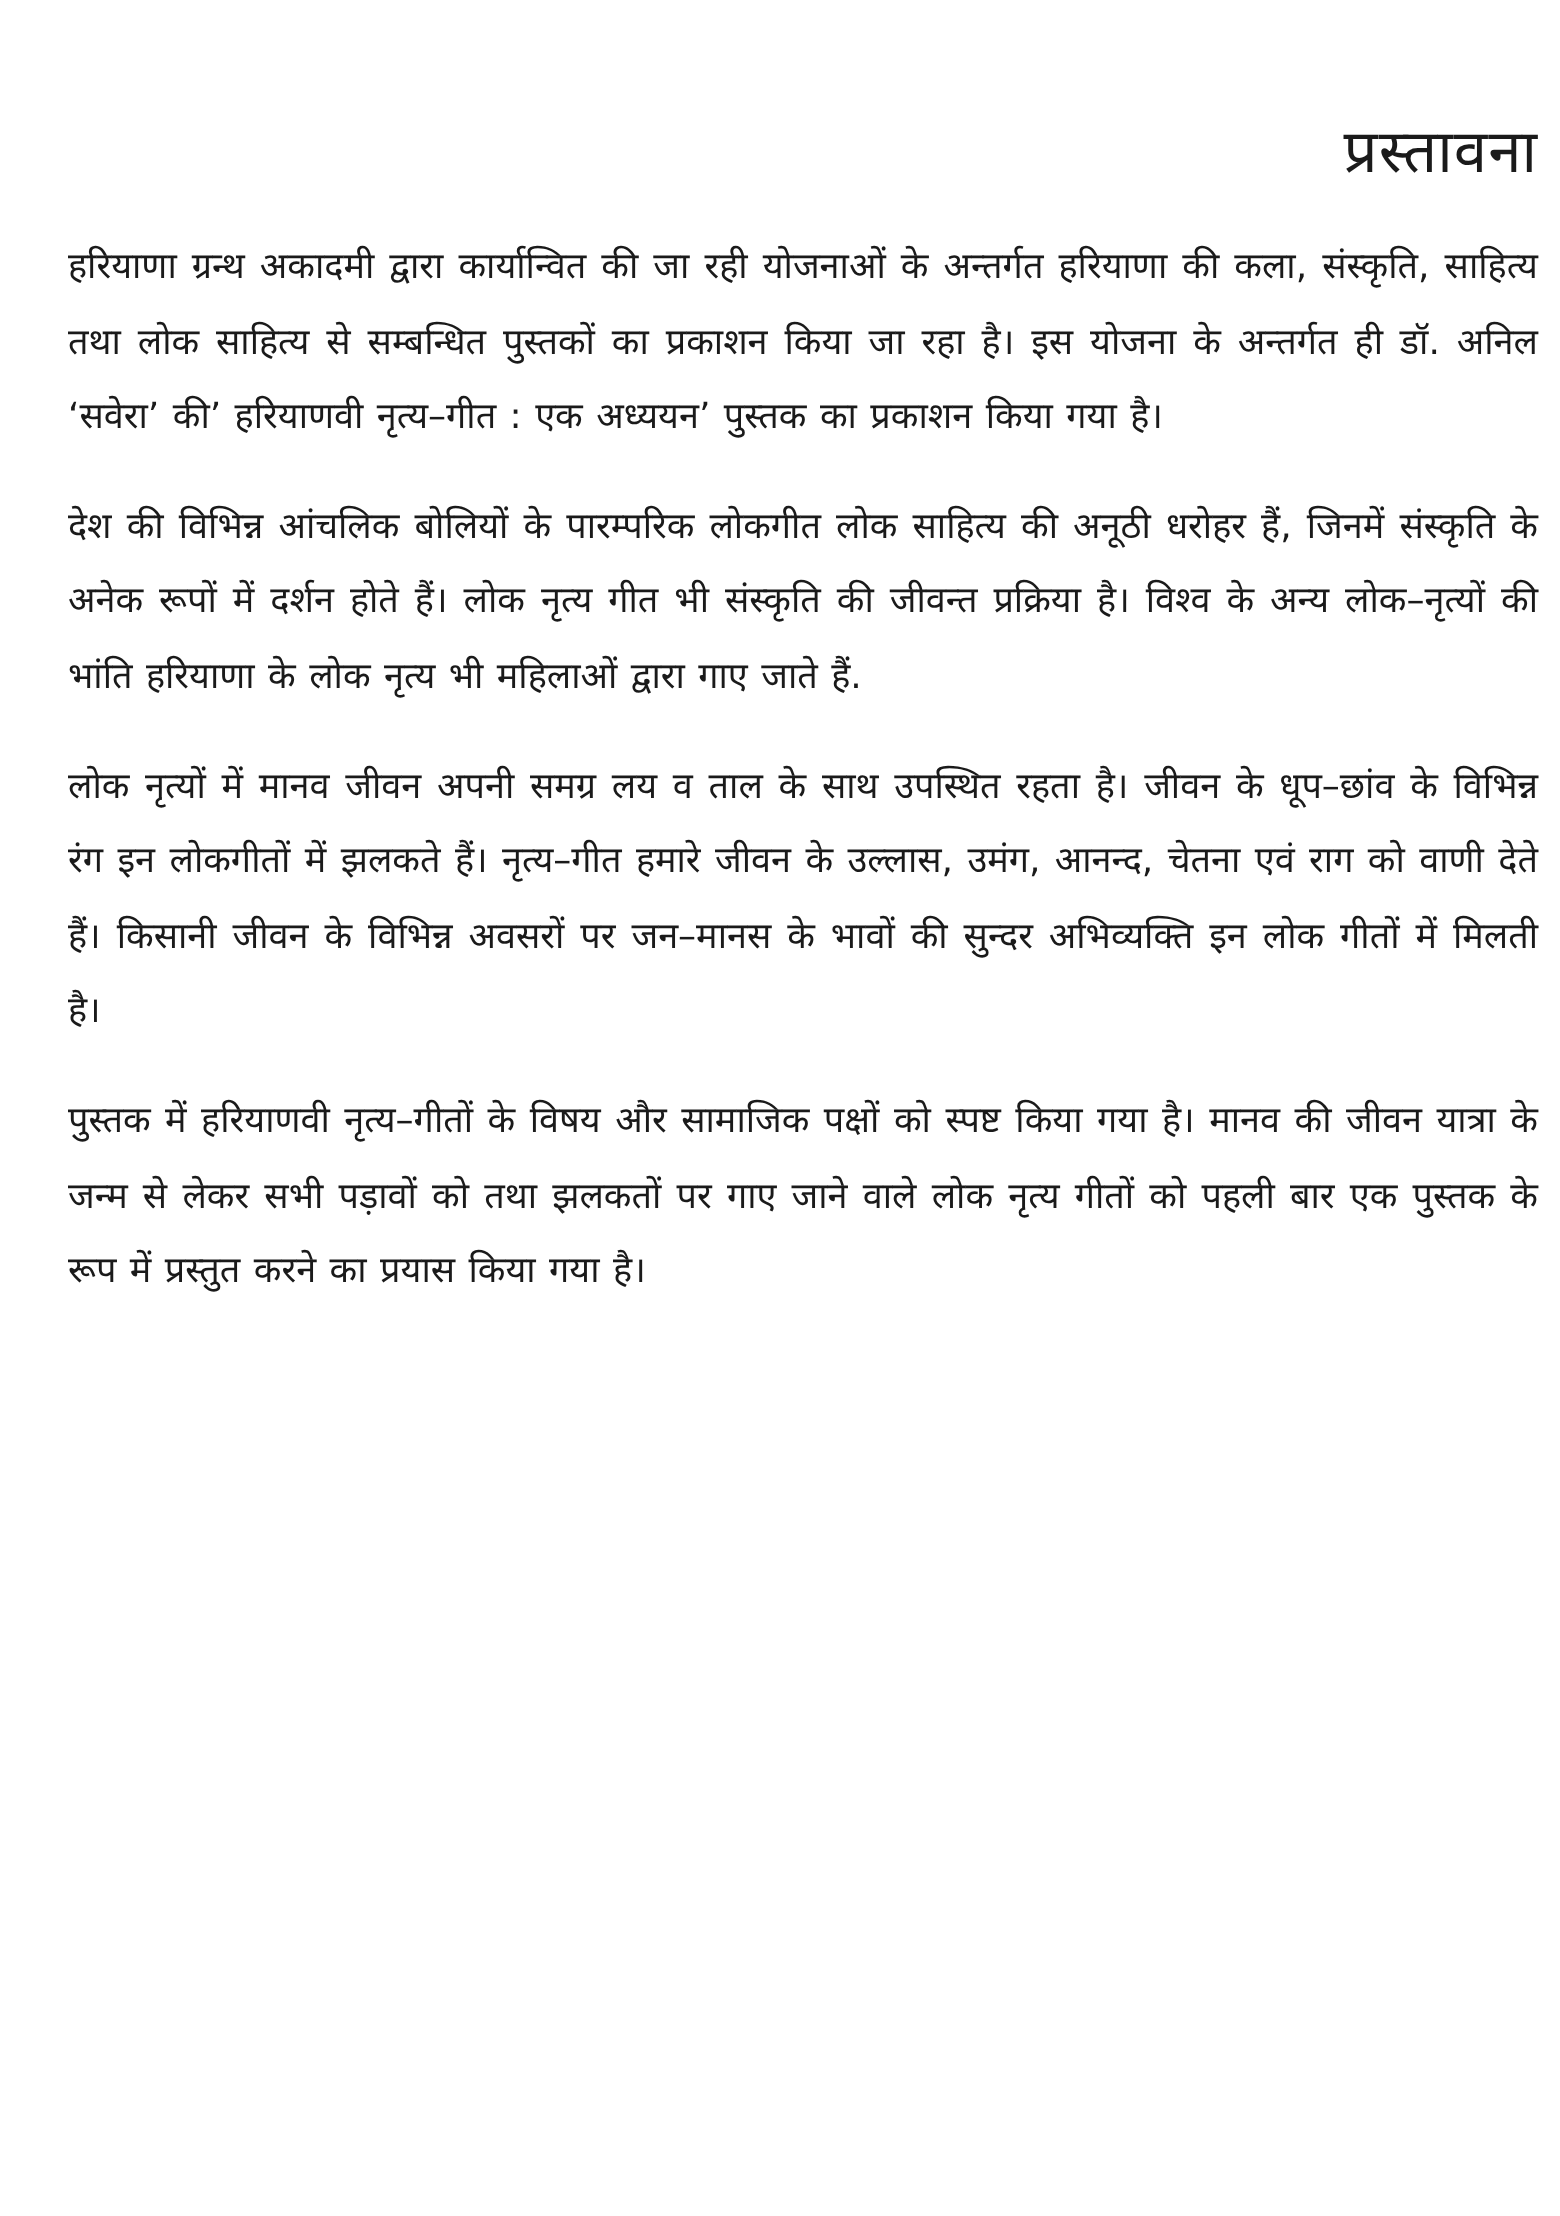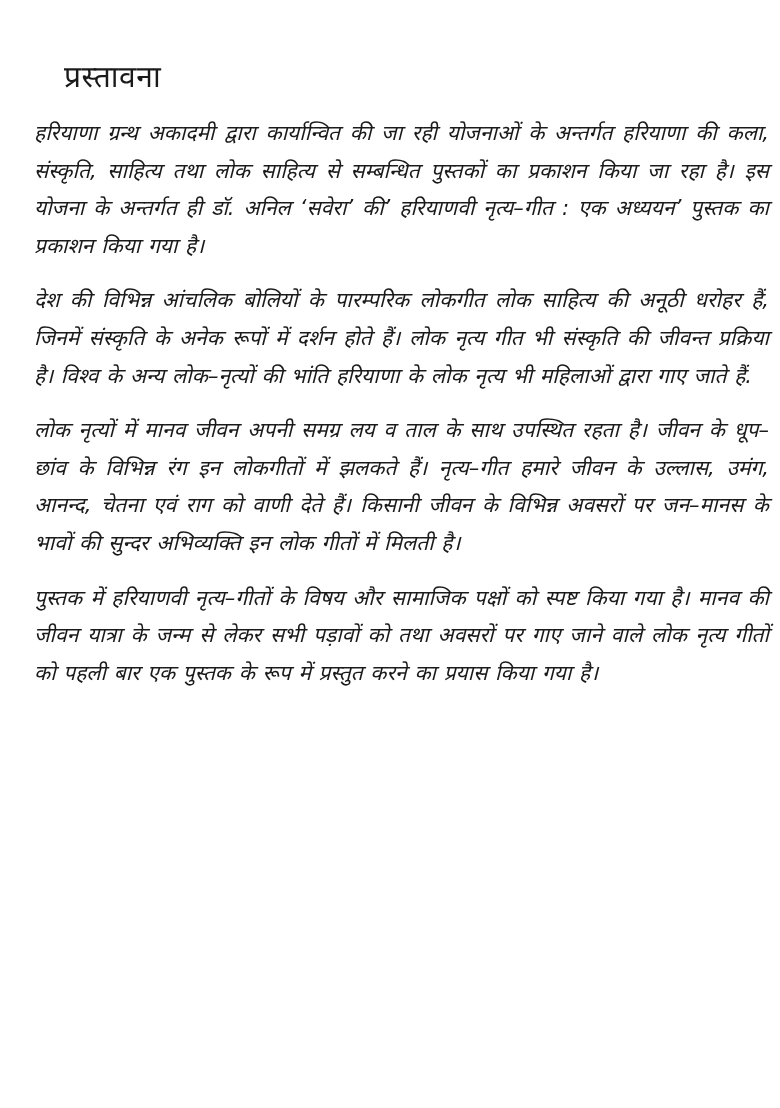--- a/index.html
+++ b/index.html
@@ -15,45 +15,44 @@
       font-family: "DejaVu Sans", sans-serif;
       color: #1a1a1a;
     }
     .page {
       position: absolute;
       left: 34px;
       top: 0;
       width: 735px;
     }
     .title {
-      text-align: left;
+      text-align: right;
       font-size: 30px;
       line-height: 40px;
       margin-top: 57px;
       margin-bottom: 18px;
       padding-left: 30px;
       font-weight: normal;
       letter-spacing: 0.5px;
     }
     .para {
-      font-size: 21px;
+      font-size: 18px;
       line-height: 37.6px;
       text-align: justify;
       text-align-last: left;
       margin: 0 0 17px 0;
       word-spacing: 1px;
-      font-style: italic;
     }
     .para.tight {
       margin-bottom: 0;
     }
   </style>
 </head>
 <body>
 
 <div class="page">
   <h1 class="title">प्रस्तावना</h1>
 
   <p class="para">हरियाणा ग्रन्थ अकादमी द्वारा कार्यान्वित की जा रही योजनाओं के अन्तर्गत हरियाणा की कला, संस्कृति, साहित्य तथा लोक साहित्य से सम्बन्धित पुस्तकों का प्रकाशन किया जा रहा है। इस योजना के अन्तर्गत ही डॉ. अनिल ‘सवेरा’ की’ हरियाणवी नृत्य–गीत : एक अध्ययन’ पुस्तक का प्रकाशन किया गया है।</p>
   <p class="para">देश की विभिन्न आंचलिक बोलियों के पारम्परिक लोकगीत लोक साहित्य की अनूठी धरोहर हैं, जिनमें संस्कृति के अनेक रूपों में दर्शन होते हैं। लोक नृत्य गीत भी संस्कृति की जीवन्त प्रक्रिया है। विश्व के अन्य लोक–नृत्यों की भांति हरियाणा के लोक नृत्य भी महिलाओं द्वारा गाए जाते हैं.</p>
   <p class="para">लोक नृत्यों में मानव जीवन अपनी समग्र लय व ताल के साथ उपस्थित रहता है। जीवन के धूप–छांव के विभिन्न रंग इन लोकगीतों में झलकते हैं। नृत्य–गीत हमारे जीवन के उल्लास, उमंग, आनन्द, चेतना एवं राग को वाणी देते हैं। किसानी जीवन के विभिन्न अवसरों पर जन–मानस के भावों की सुन्दर अभिव्यक्ति इन लोक गीतों में मिलती है।</p>
-  <p class="para tight">पुस्तक में हरियाणवी नृत्य–गीतों के विषय और सामाजिक पक्षों को स्पष्ट किया गया है। मानव की जीवन यात्रा के जन्म से लेकर सभी पड़ावों को तथा अवसरों पर गाए जाने वाले लोक नृत्य गीतों को पहली बार एक पुस्तक के रूप में प्रस्तुत करने का प्रयास किया गया है।</p>
+  <p class="para tight">पुस्तक में हरियाणवी नृत्य–गीतों के विषय और सामाजिक पक्षों को स्पष्ट किया गया है। मानव की जीवन यात्रा के जन्म से लेकर सभी पड़ावों को तथा झलकतों पर गाए जाने वाले लोक नृत्य गीतों को पहली बार एक पुस्तक के रूप में प्रस्तुत करने का प्रयास किया गया है।</p>
 </div>
 
 </body></html>

